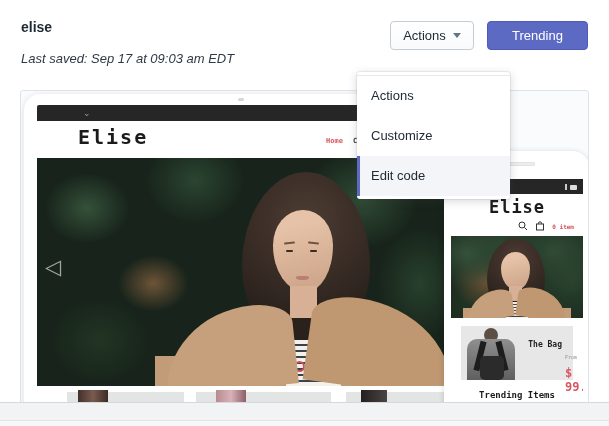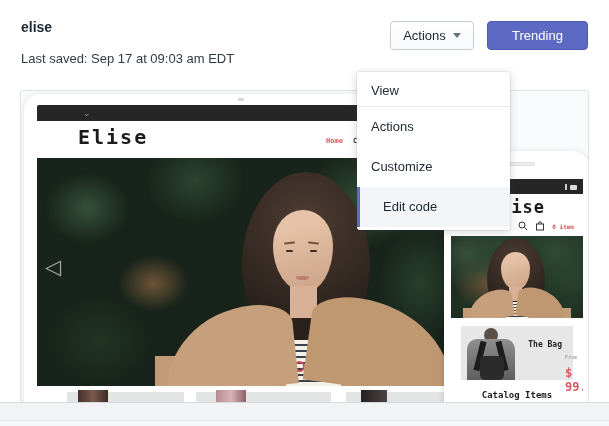--- a/index.html
+++ b/index.html
@@ -1,21 +1,21 @@
 <!DOCTYPE html>
 <html><head>
 <meta charset="utf-8">
 <style>
   html,body{margin:0;padding:0;}
   body{width:609px;height:426px;overflow:hidden;font-family:"Liberation Sans",sans-serif;background:#fff;}
   .stage{position:relative;width:609px;height:426px;background:#fff;overflow:hidden;}
 
   
   .page-title{position:absolute;left:21px;top:19px;font-size:14px;font-weight:bold;color:#212b36;margin:0;}
-  .last-saved{position:absolute;left:21px;top:51px;font-size:13px;color:#2e3a46;}
+  .last-saved{position:absolute;left:21px;top:51px;font-size:13px;color:#2e3a46;font-style:italic;}
   .btn{position:absolute;box-sizing:border-box;border-radius:4px;font-size:13px;display:flex;align-items:center;justify-content:center;cursor:pointer;}
   .btn-actions{left:390px;top:21px;width:84px;height:29px;background:linear-gradient(#ffffff,#f9fafb);border:1px solid #c4cdd5;color:#212b36;gap:7px;}
   .caret-down{width:0;height:0;border-left:4px solid transparent;border-right:4px solid transparent;border-top:5px solid #637381;}
   .btn-customize{left:487px;top:21px;width:101px;height:29px;background:#5c6ac4;border:1px solid #4c5ab8;color:#fff;}
 
   
   .preview-card{position:absolute;left:20px;top:90px;width:567px;height:312px;background:#fafbfc;border:1px solid #dfe3e8;border-radius:3px;overflow:hidden;}
 
   
   .tablet{position:absolute;left:3px;top:3px;width:434px;height:330px;background:#fff;border-radius:16px 16px 0 0;box-shadow:0 1px 6px rgba(0,0,0,.12);}
@@ -102,21 +102,21 @@
   .p-prod-name{right:11px;top:14px;font-family:"DejaVu Sans Mono",monospace;font-weight:bold;font-size:8px;color:#222;}
   .p-prod-price{right:8px;top:28px;font-family:"DejaVu Sans Mono",monospace;font-size:5px;color:#8a8a8a;}
   .p-price-val{font-size:12px;font-weight:bold;color:#d9565c;margin-top:12px;}
   .p-trending{margin-top:10px;text-align:center;font-family:"DejaVu Sans Mono",monospace;font-weight:bold;font-size:9px;color:#1d1d1d;}
 
   
   .menu{position:absolute;left:357px;top:72px;width:153px;background:#fff;border-radius:3px;box-shadow:0 0 0 1px rgba(63,63,68,.07),0 2px 10px rgba(63,63,68,.22);padding:3px 0;z-index:10;}
   .menu-item{box-sizing:border-box;height:40px;line-height:40px;padding-left:14px;font-size:13px;color:#212b36;cursor:pointer;}
   .menu-item.first{height:31px;line-height:31px;}
   .menu-divider{height:1px;background:#e7e9ec;}
-  .menu-item.active{background:#f3f5f9;border-left:3px solid #5c6ac4;padding-left:23px;}
+  .menu-item.active{background:#f3f5f9;border-left:3px solid #5c6ac4;padding-left:11px;}
 
   
   .footer-strip{position:absolute;left:0;top:402px;width:609px;height:24px;background:#f2f3f5;border-top:1px solid #d5d9dc;box-sizing:border-box;}
   .footer-line{position:absolute;left:0;top:17px;width:609px;height:1px;background:#e0e3e6;}
   .footer-lower{position:absolute;left:0;top:18px;width:609px;height:6px;background:#f6f7f8;}
 </style>
 </head>
 <body>
 
 <div class="stage">
@@ -209,27 +209,26 @@
           <div class="p-man-body"></div>
           <div class="strap l"></div>
           <div class="strap r"></div>
           <div class="pack"></div>
           <span class="p-prod-name">The Bag</span>
           <span class="p-prod-price">
               <span>From</span> 
               <span class="p-price-val">$ 99.8</span>
             </span>
         </div>
-        <div class="p-trending">Catalog Items</div>
+        <div class="p-trending">Trending Items</div>
       </div>
     </div>
   </div>
 
   <div class="menu">
-    <div class="menu-item first">View</div>
     <div class="menu-divider"></div>
     <div class="menu-item">Actions</div>
     <div class="menu-item">Customize</div>
     <div class="menu-item active">Edit code</div>
   </div>
 
   <div class="footer-strip">
     <div class="footer-lower"></div>
     <div class="footer-line"></div>
   </div>

